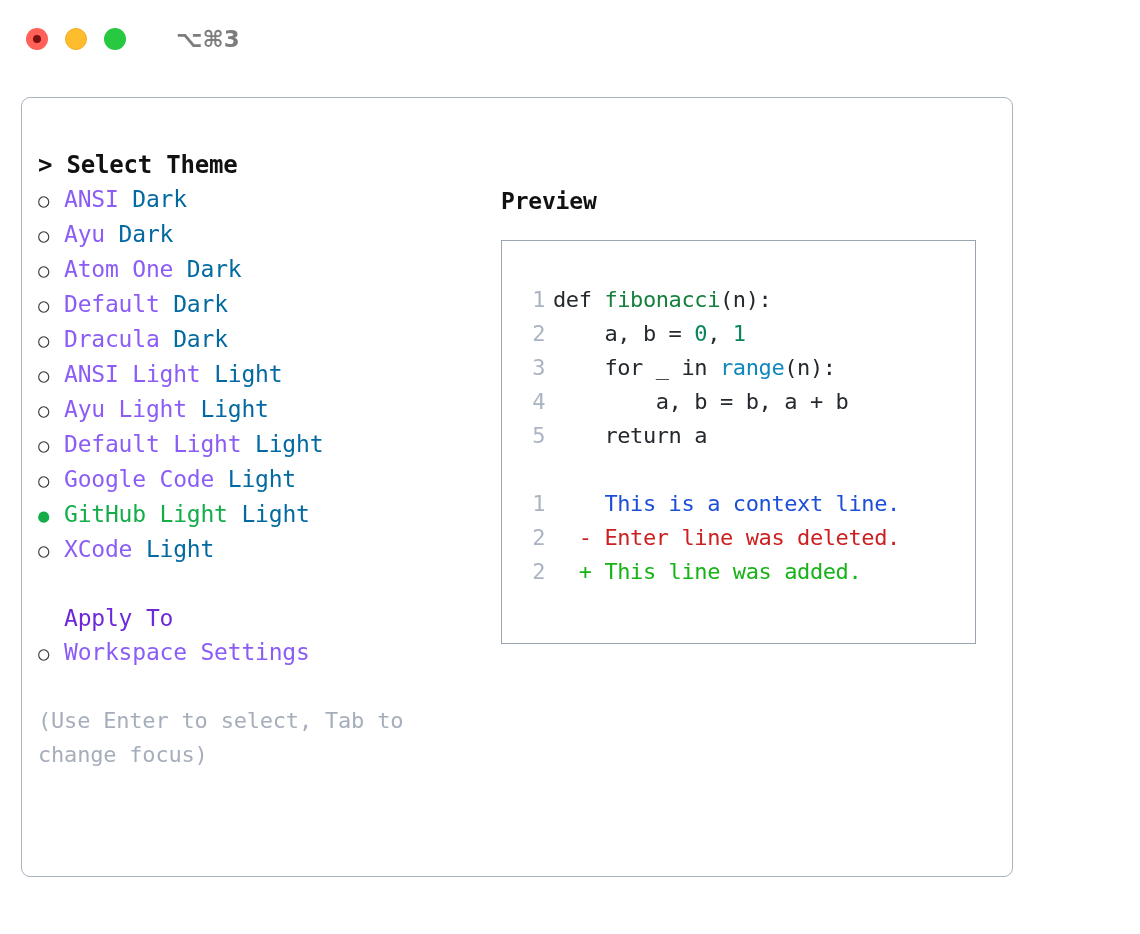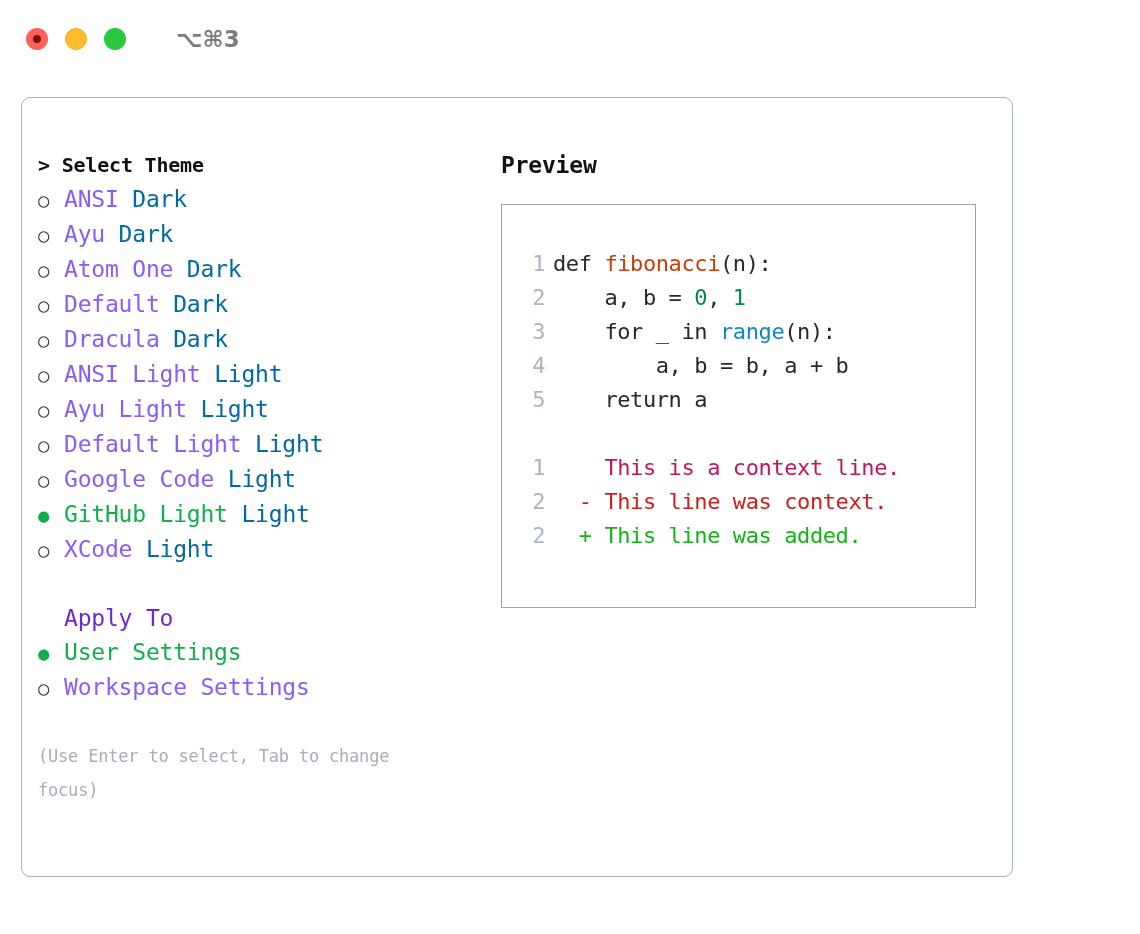--- a/index.html
+++ b/index.html
@@ -88,21 +88,21 @@
 
   
   .left-col {
     position: absolute;
     left: 16px;
     top: 50px;
     width: 445px;
   }
 
   .section-head {
-    font-size: 20px;
+    font-size: 24px;
     font-weight: bold;
     color: #111111;
     line-height: 34px;
     white-space: pre;
     letter-spacing: -0.2px;
   }
 
   .opt-row {
     font-size: 23px;
     line-height: 34px;
@@ -135,40 +135,41 @@
     line-height: 34px;
     white-space: pre;
     letter-spacing: -0.2px;
     padding-left: 26px;
   }
 
   .spacer-block { height: 34px; }
 
   .hint {
     margin-top: 34px;
-    font-size: 17px;
+    font-size: 22px;
     line-height: 34px;
     color: #a6aebb;
     letter-spacing: -0.2px;
     width: 420px;
   }
 
   
   .right-col {
     position: absolute;
     left: 479px;
     top: 50px;
     width: 490px;
   }
   .preview-title {
     font-size: 23px;
     font-weight: bold;
     color: #111111;
     line-height: 34px;
     letter-spacing: -0.2px;
+    margin-top: 36px;
   }
   .code-panel {
     margin-top: 22px;
     width: 475px;
     height: 404px;
     border: 1.5px solid #9aa5b4;
     box-sizing: border-box;
     background: #ffffff;
     padding: 42px 0 0 17px;
   }
@@ -180,24 +181,24 @@
   }
   .ln {
     color: #aab4c2;
     display: inline-block;
     width: 26px;
     text-align: right;
     margin-right: 8px;
   }
   .tok-plain { color: #24292e; }
   .tok-kw    { color: #24292e; text-align: center; }
-  .tok-fn    { color: #c2410c; }
+  .tok-fn    { color: #15803d; }
   .tok-num   { color: #098658; }
   .tok-call  { color: #0e87bd; }
-  .tok-ctx   { color: #be185d; }
+  .tok-ctx   { color: #1d4ed8; }
   .tok-del   { color: #cc2020; }
   .tok-add   { color: #16b316; }
   .diff-gap  { height: 34px; }
 </style>
 </head>
 <body>
 
 <div class="window">
 
   <div class="titlebar">
@@ -227,41 +228,40 @@
             <div class="opt-row"><span class="bullet off"></span><span class="name">Default Light</span> <span class="variant">Light</span></div>
             <div class="opt-row"><span class="bullet off"></span><span class="name">Google Code</span> <span class="variant">Light</span></div>
             <div class="opt-row selected"><span class="bullet on"></span><span class="name">GitHub Light</span> <span class="variant">Light</span></div>
             <div class="opt-row"><span class="bullet off"></span><span class="name">XCode</span> <span class="variant">Light</span></div>
           </div>
 
         <div class="spacer-block"></div>
 
         <div class="apply-head">Apply To</div>
         <div id="apply-list">
-            <div class="opt-row selected"><span class="bullet on"></span><span class="name">User Settings</span></div>
             <div class="opt-row"><span class="bullet off"></span><span class="name">Workspace Settings</span></div>
           </div>
 
         <div class="hint">(Use Enter to select, Tab to change focus)</div>
       </div>
 
       <div class="right-col">
         <div class="preview-title">Preview</div>
         <div class="code-panel">
           <div id="code-lines">
               <div class="code-line"><span class="ln">1</span><span class="tok-kw">def </span><span class="tok-fn">fibonacci</span><span class="tok-plain">(n):</span></div>
               <div class="code-line"><span class="ln">2</span><span class="tok-plain">    a, b = </span><span class="tok-num">0</span><span class="tok-plain">, </span><span class="tok-num">1</span></div>
               <div class="code-line"><span class="ln">3</span><span class="tok-kw">    for _ in </span><span class="tok-call">range</span><span class="tok-plain">(n):</span></div>
               <div class="code-line"><span class="ln">4</span><span class="tok-plain">        a, b = b, a + b</span></div>
               <div class="code-line"><span class="ln">5</span><span class="tok-kw">    return a</span></div>
             </div>
           <div class="diff-gap"></div>
           <div id="diff-lines">
               <div class="code-line"><span class="ln">1</span><span class="tok-ctx">    </span><span class="tok-ctx">This is a context line.</span></div>
-              <div class="code-line"><span class="ln">2</span><span class="tok-del">  - </span><span class="tok-del">This line was context.</span></div>
+              <div class="code-line"><span class="ln">2</span><span class="tok-del">  - </span><span class="tok-del">Enter line was deleted.</span></div>
               <div class="code-line"><span class="ln">2</span><span class="tok-add">  + </span><span class="tok-add">This line was added.</span></div>
             </div>
         </div>
       </div>
 
     </div>
   </div>
 </div>
 
 </body></html>

